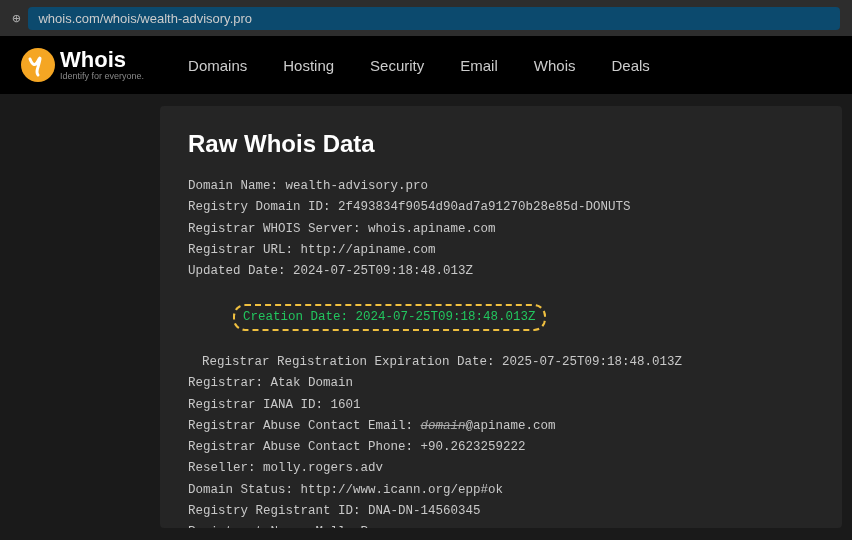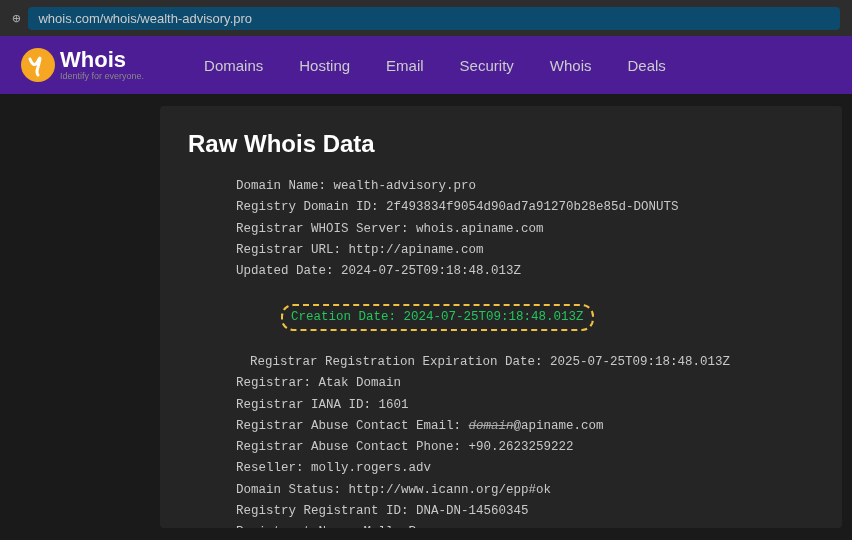--- a/index.html
+++ b/index.html
@@ -33,26 +33,26 @@
       border-radius: 4px;
       padding: 4px 10px;
       color: #ccc;
       font-family: Arial, sans-serif;
       font-size: 13px;
       flex: 1;
     }
 
     
     nav {
-      background: #4c1d95;
+      background: #000000;
       display: flex;
       align-items: center;
       padding: 0 20px;
       height: 58px;
-      gap: 16px;
+      gap: 0;
     }
 
     .logo-area {
       display: flex;
       align-items: center;
       margin-right: 28px;
     }
 
     .logo-icon {
       width: 36px;
@@ -118,21 +118,20 @@
     .whois-data {
       font-family: 'Courier New', Courier, monospace;
       font-size: 12.5px;
       color: #c8c8c8;
       line-height: 1.7;
     }
 
     .whois-line {
       white-space: pre;
       display: block;
-      margin-left: 48px;
     }
 
     .highlight-box {
       border: 2px dashed #f0c040;
       border-radius: 12px;
       padding: 1px 8px;
       display: inline-block;
       color: #22c55e;
     }
 
@@ -166,22 +165,22 @@
       <path d="M10 12 Q14 22 18 14 Q22 6 18 20 Q16 26 18 28" stroke="#fff" stroke-width="3" fill="none" stroke-linecap="round"></path>
     </svg>
     <div class="logo-text">
       <span class="logo-whois">Whois</span>
       <span class="logo-tagline">Identify for everyone.</span>
     </div>
   </div>
   <div class="nav-items">
     <a class="nav-item">Domains</a>
     <a class="nav-item">Hosting</a>
+    <a class="nav-item">Security</a>
     <a class="nav-item">Email</a>
-    <a class="nav-item">Security</a>
     <a class="nav-item">Whois</a>
     <a class="nav-item">Deals</a>
   </div>
 </nav>
 
 <div class="content">
   <div class="section-title">Raw Whois Data</div>
   <div class="whois-data">
     <span class="whois-line"><span>Domain Name: </span><span>wealth-advisory.pro</span></span>
     <span class="whois-line"><span>Registry Domain ID: </span><span>2f493834f9054d90ad7a91270b28e85d-DONUTS</span></span>

